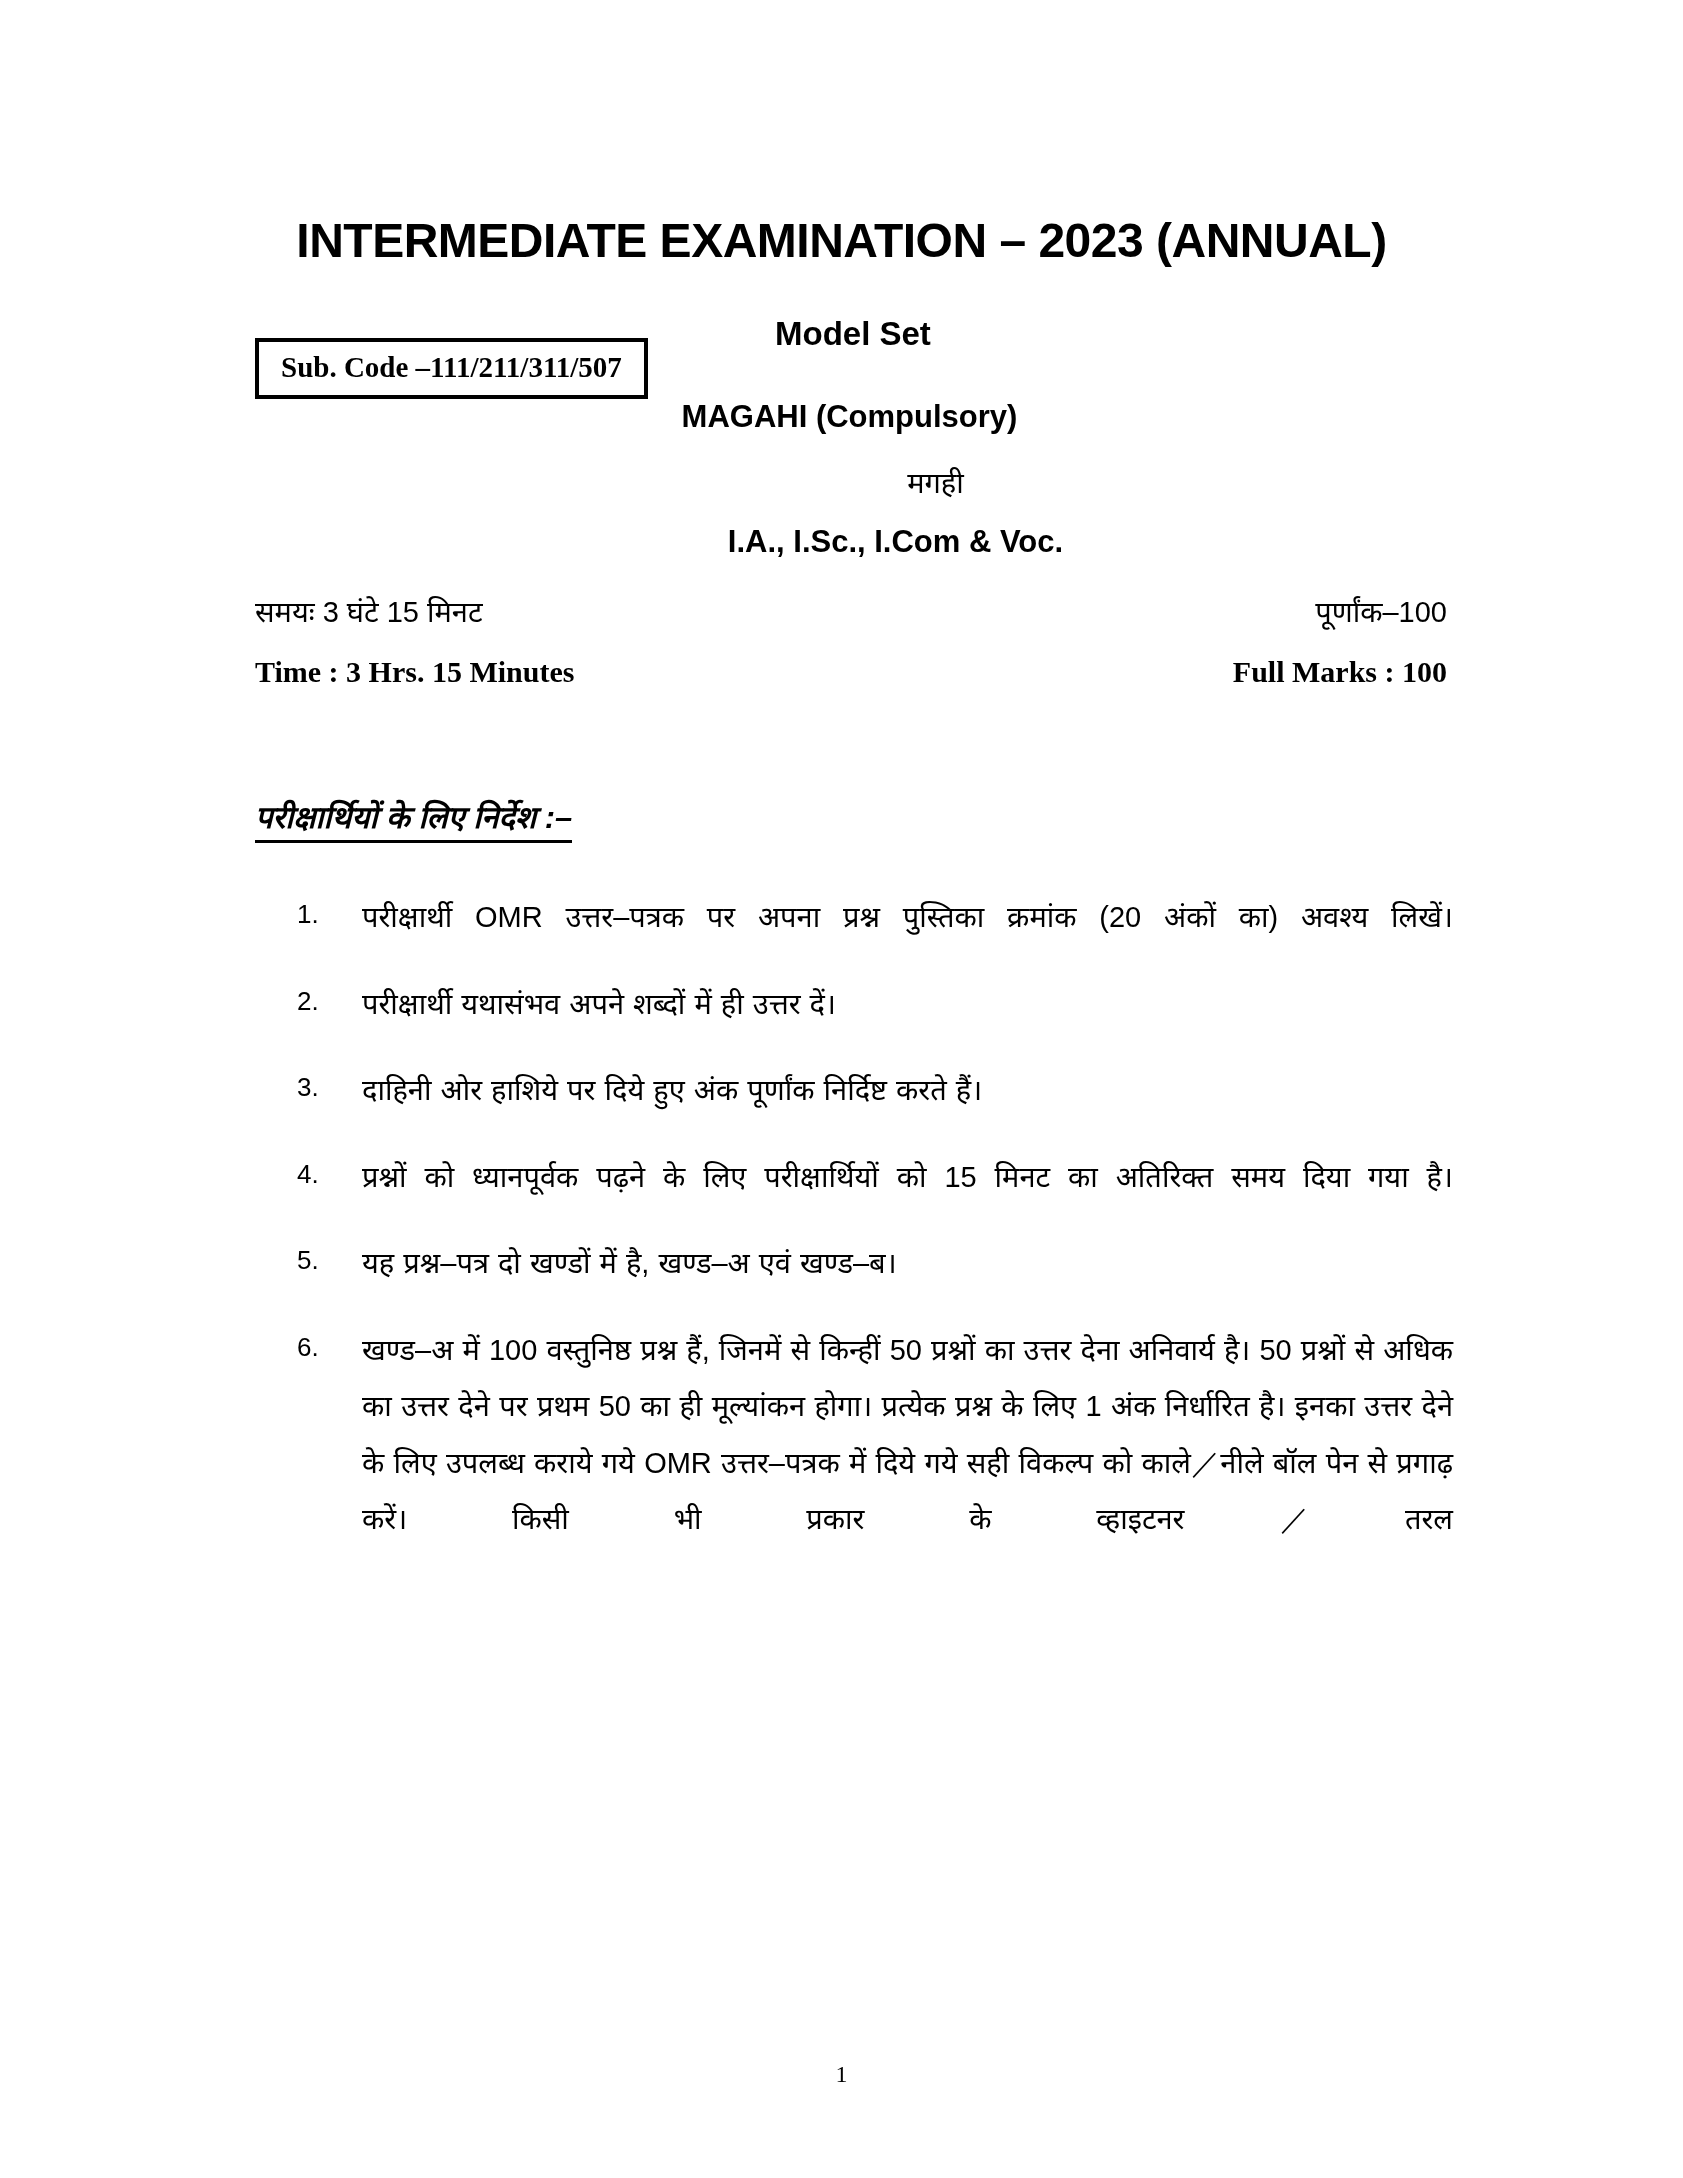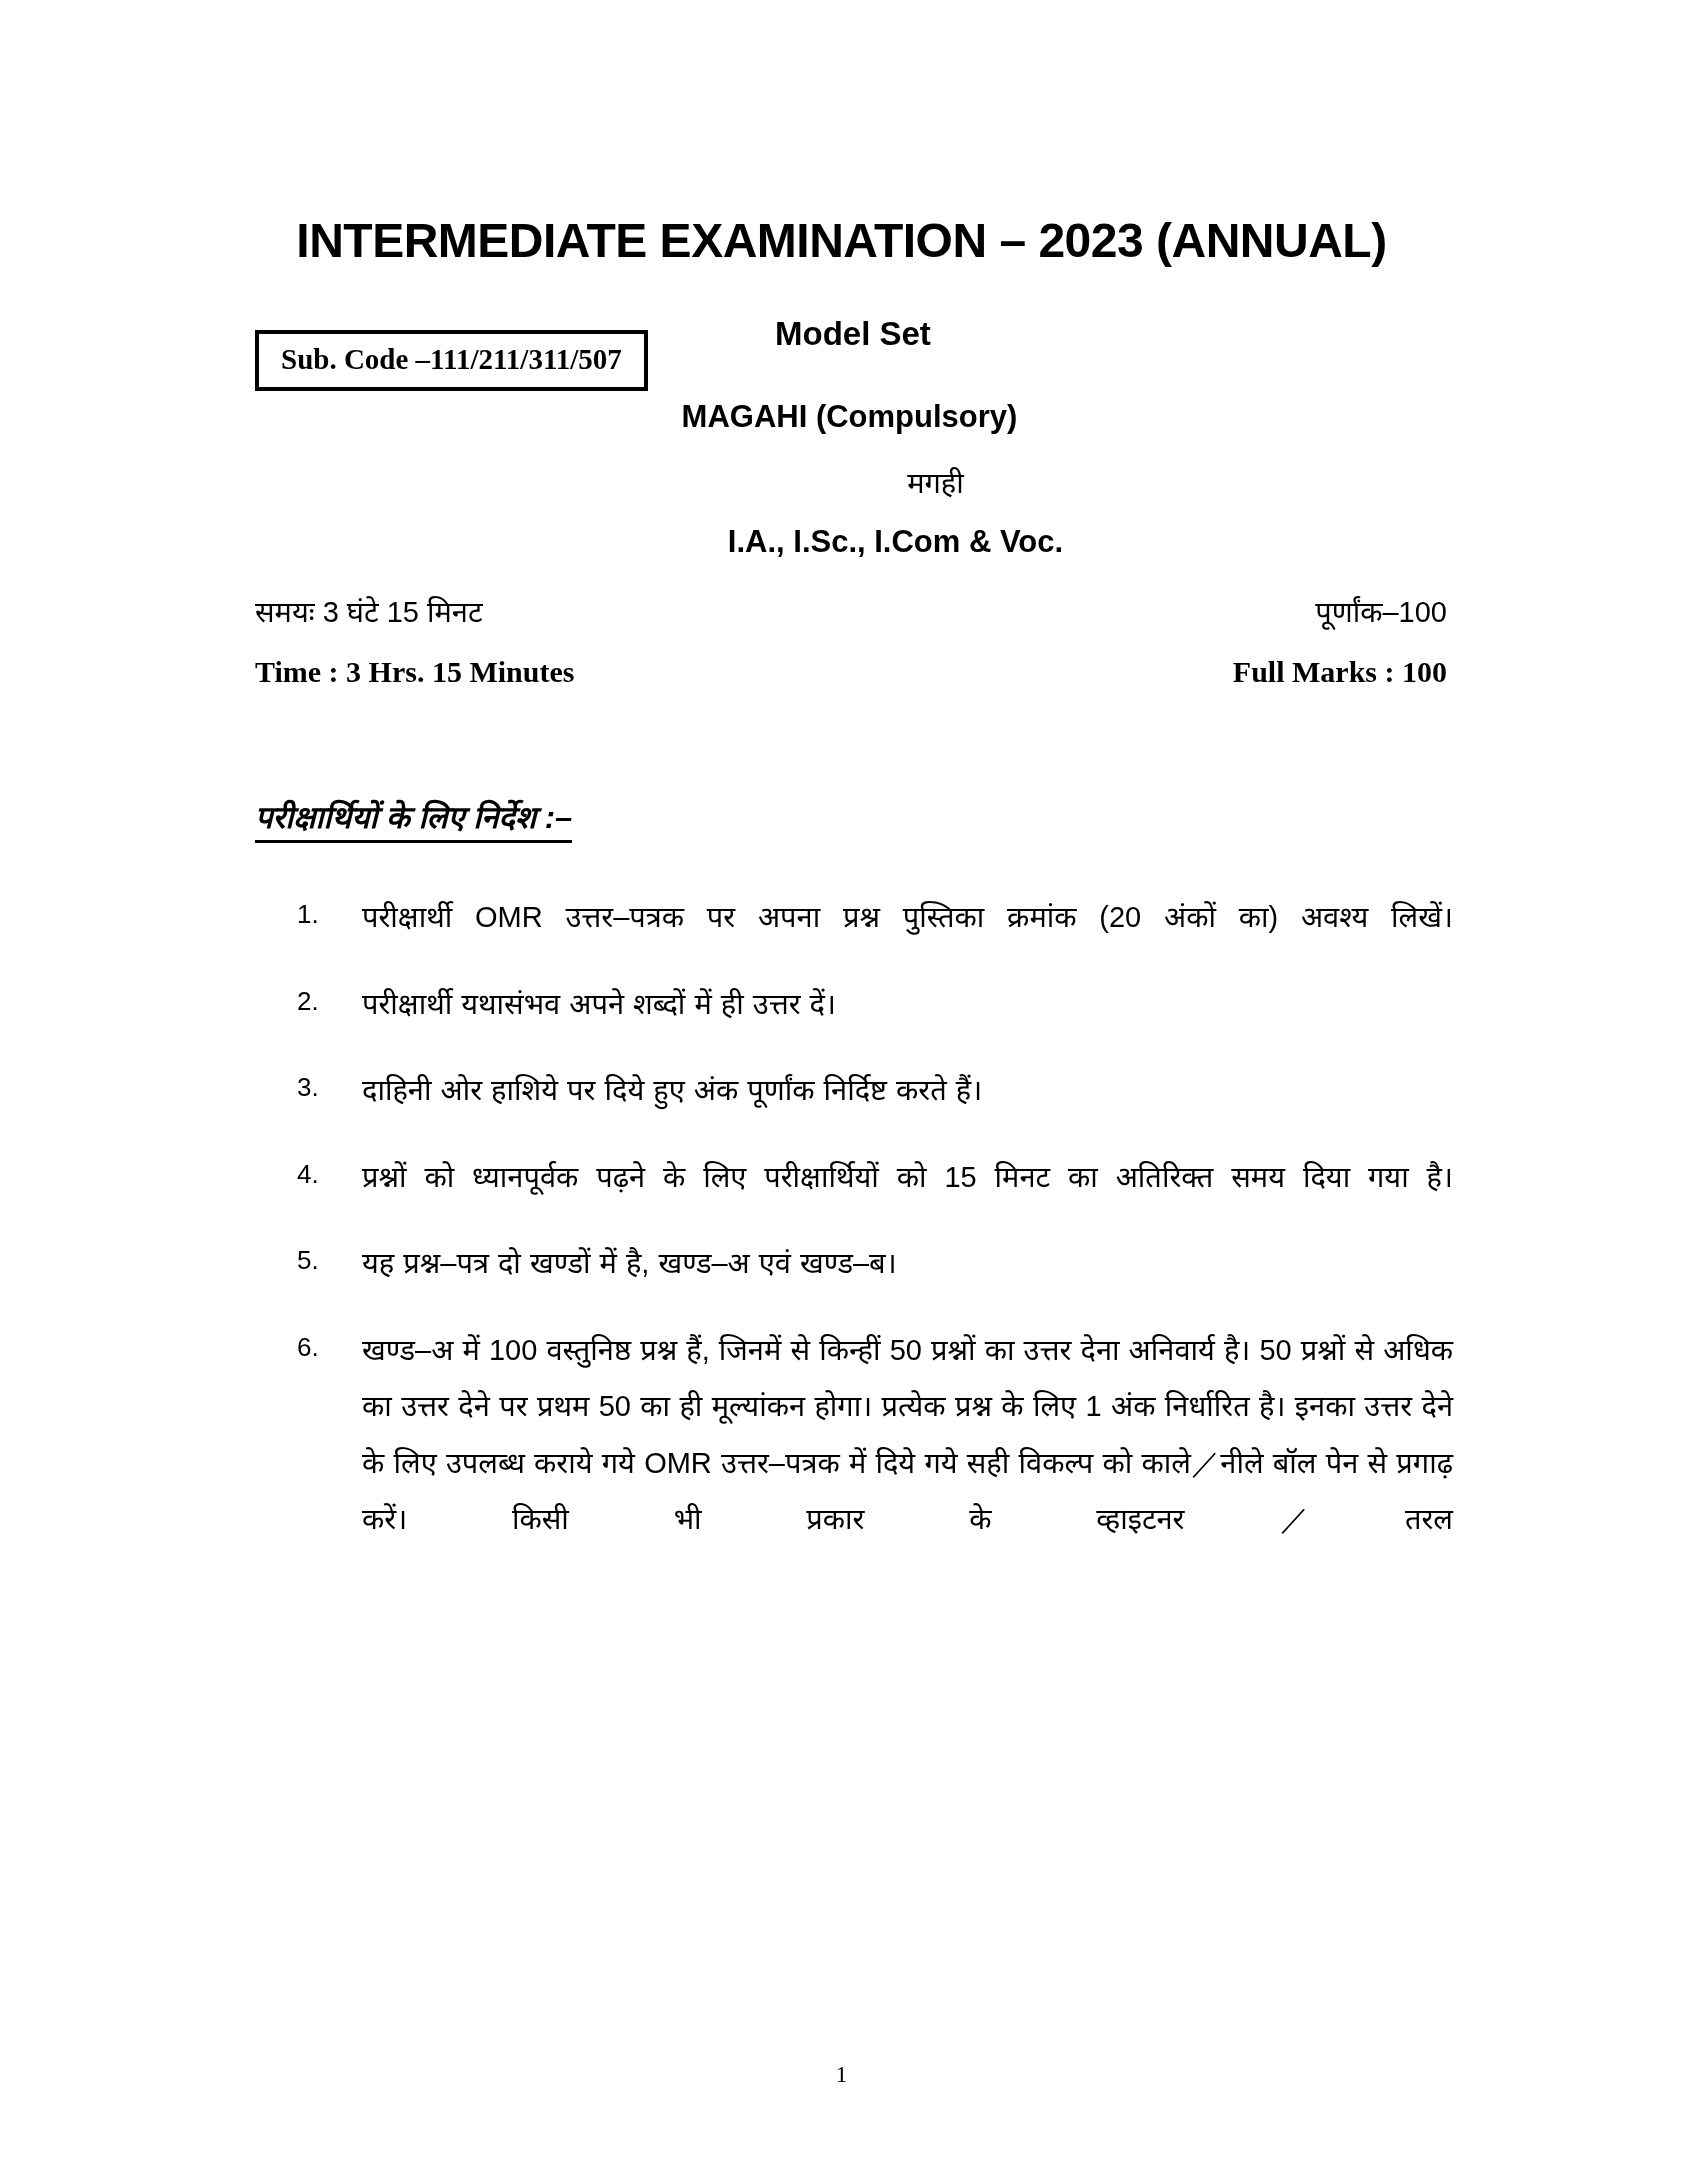--- a/index.html
+++ b/index.html
@@ -30,21 +30,21 @@
     text-align: center;
     font-family: "Liberation Sans", sans-serif;
     font-weight: bold;
     font-size: 48px;
     letter-spacing: -0.5px;
     white-space: nowrap;
   }
 
   .subcode-box {
     position: absolute;
-    top: 287px;
+    top: 295px;
     left: 255px;
     border: 4px solid #000;
     padding: 9px 22px 11px 22px;
     box-sizing: border-box;
   }
   .subcode-text {
     font-family: "Liberation Serif", serif;
     font-weight: bold;
     font-size: 29px;
     white-space: nowrap;

